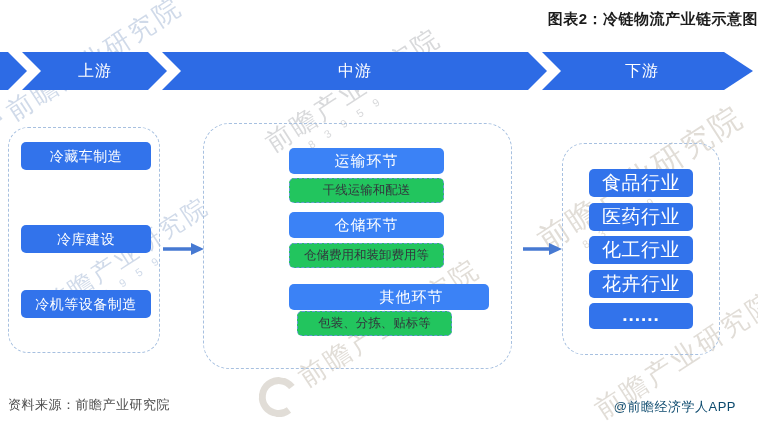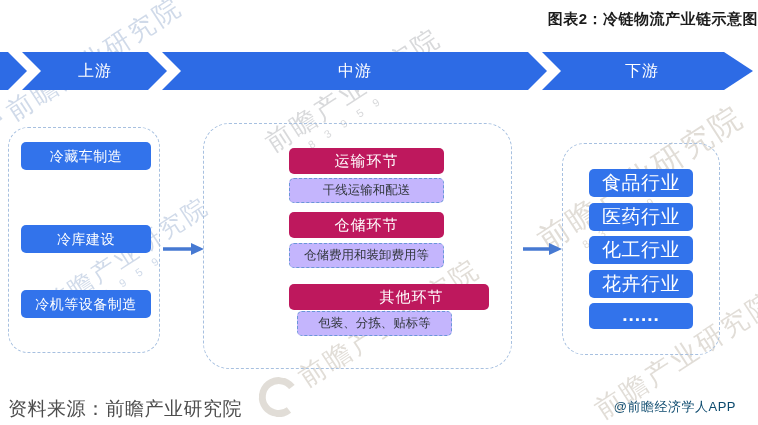--- a/index.html
+++ b/index.html
@@ -37,41 +37,41 @@
   
   .node{
     position:absolute;background:#3273eb;color:#ffffff;border-radius:5px;
     text-align:center;font-size:14px;letter-spacing:.5px;
   }
   .up .node{left:12px;width:130px;height:28px;line-height:28px;}
   .up .n0{top:14px;} .up .n1{top:97px;} .up .n2{top:162px;}
 
   .mid .head{
     position:absolute;left:85px;width:155px;height:26px;line-height:26px;
-    background:#be185d;color:#fff;border-radius:5px;text-align:center;
+    background:#3b82f6;color:#fff;border-radius:5px;text-align:center;
     font-size:15px;font-weight:500;letter-spacing:1px;
   }
   .mid .h0{top:24px;} .mid .h1{top:88px;} .mid .h2{top:160px;padding-left:45px;}
   .mid .detail{
     position:absolute;left:85px;width:153px;height:23px;line-height:23px;
-    background:#c4b5fd;border:1px dashed #6a97d8;border-radius:5px;
+    background:#22c55e;border:1px dashed #6a97d8;border-radius:5px;
     text-align:center;font-size:12.5px;color:#32373d;
   }
   .mid .d0{top:54px;} .mid .d1{top:119px;} .mid .d2{top:187px;margin-left:8px;}
 
   .down .node{left:26px;width:104px;height:28px;line-height:28px;font-size:19px;}
   .down .n0{top:25px;} .down .n1{top:59px;} .down .n2{top:92px;}
   .down .n3{top:126px;} .down .n4{top:159px;height:26px;line-height:24px;font-weight:bold;letter-spacing:1px;}
 
   
   .arrows{position:absolute;top:0;left:0;z-index:4;pointer-events:none;}
 
   
   .src{
-    position:absolute;left:8px;top:396px;font-size:19px;color:#4d4d4d;letter-spacing:.5px;
+    position:absolute;left:8px;top:396px;font-size:13px;color:#4d4d4d;letter-spacing:.5px;
   }
   .credit{
     position:absolute;right:22px;top:398px;font-size:13px;color:#0c4a6e;letter-spacing:.5px;
   }
 
   
   .wm{
     position:absolute;z-index:1;white-space:nowrap;pointer-events:none;
     transform:rotate(-33deg);transform-origin:0 50%;line-height:1.1;
   }

